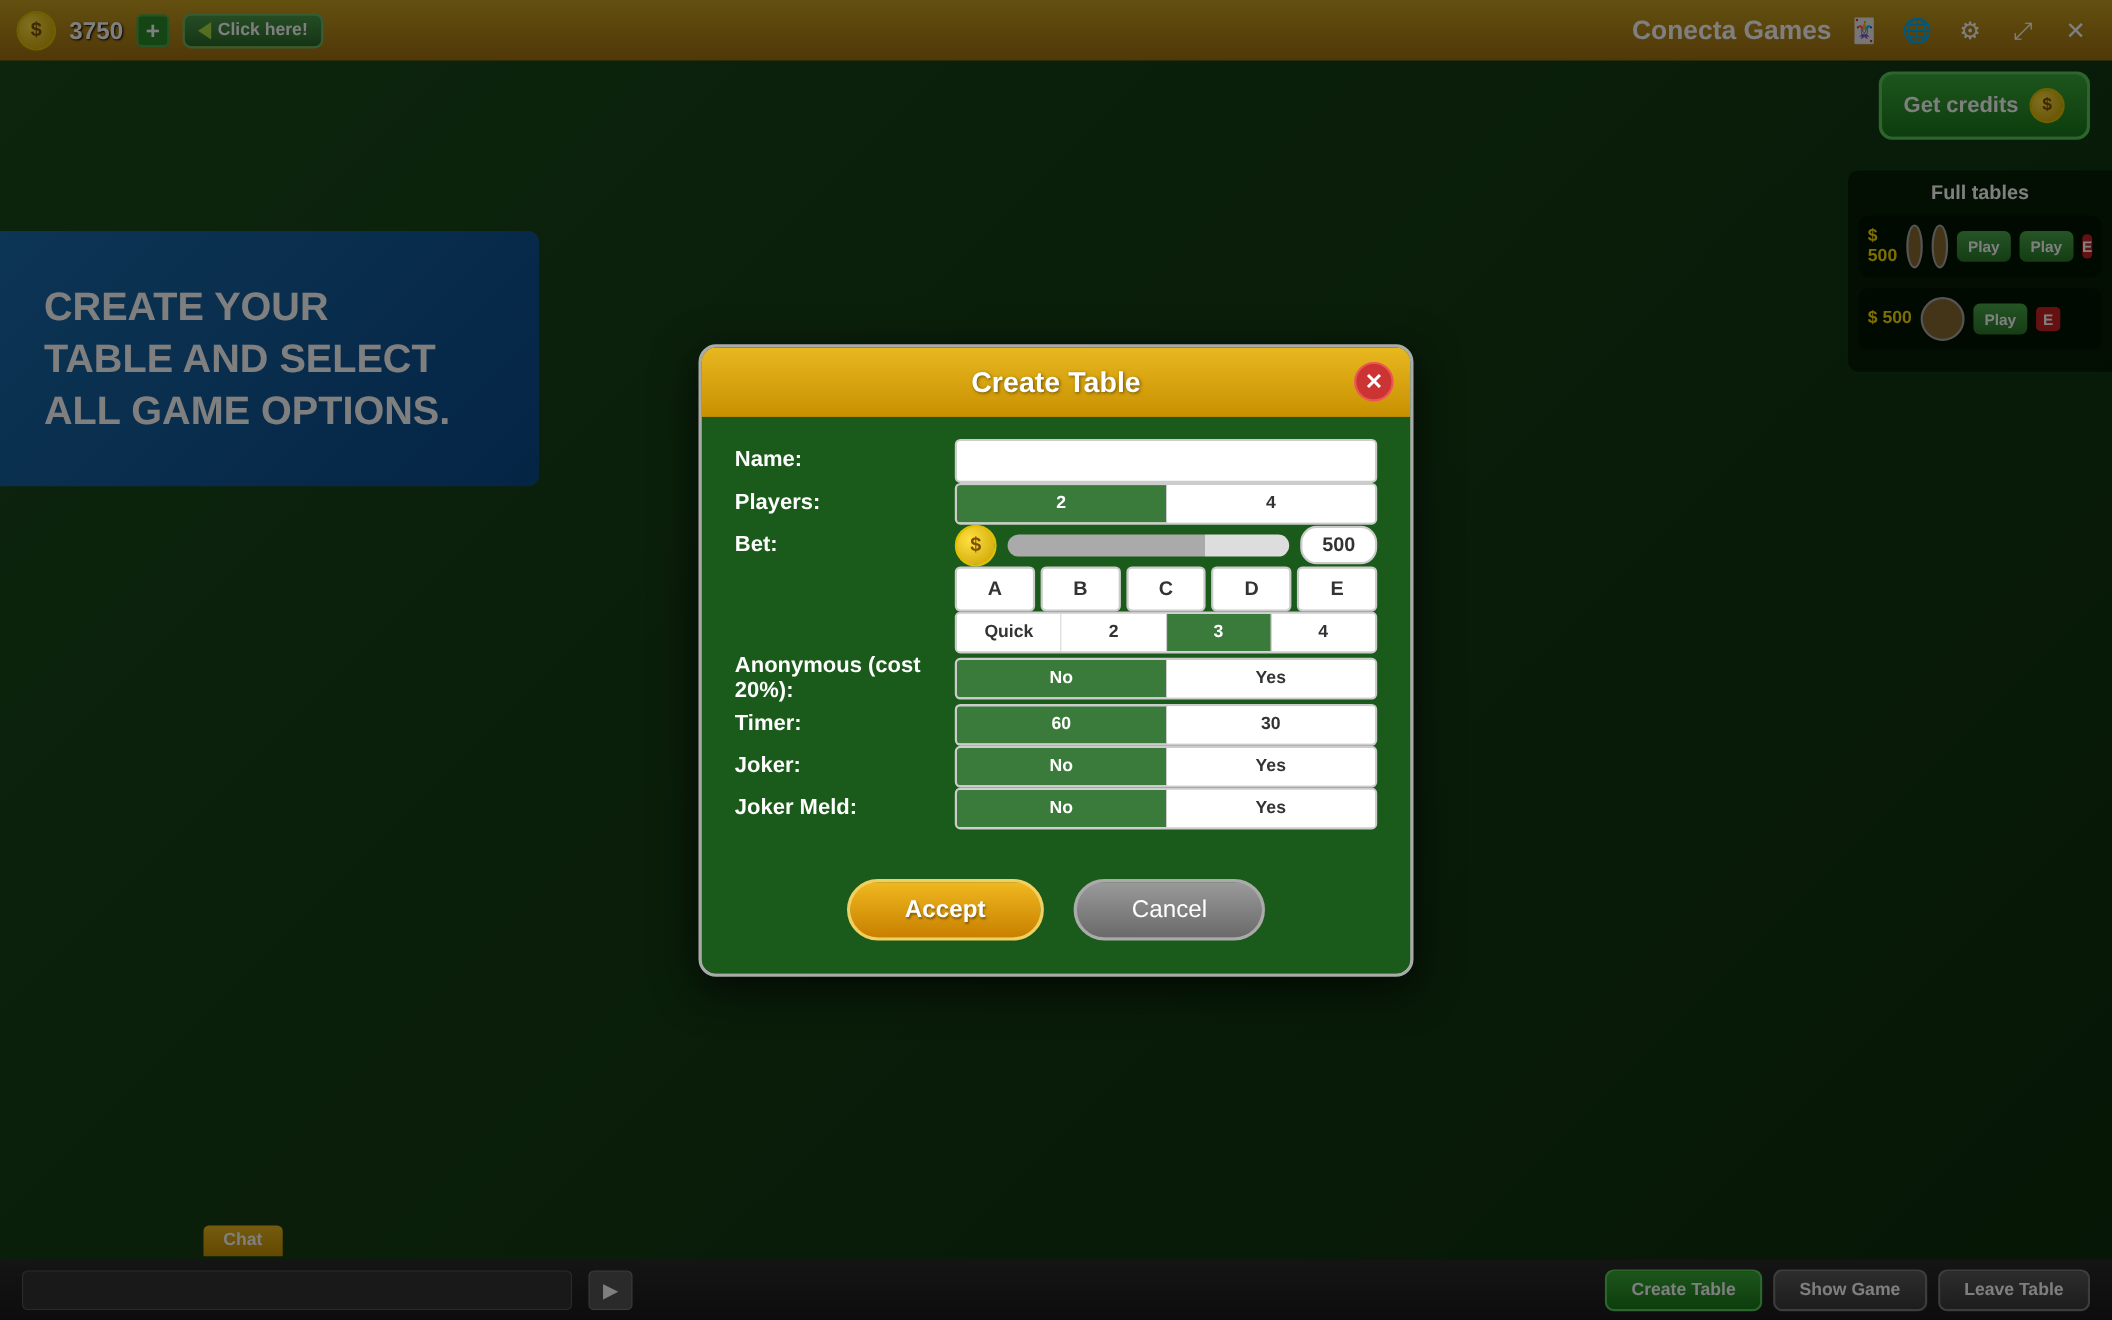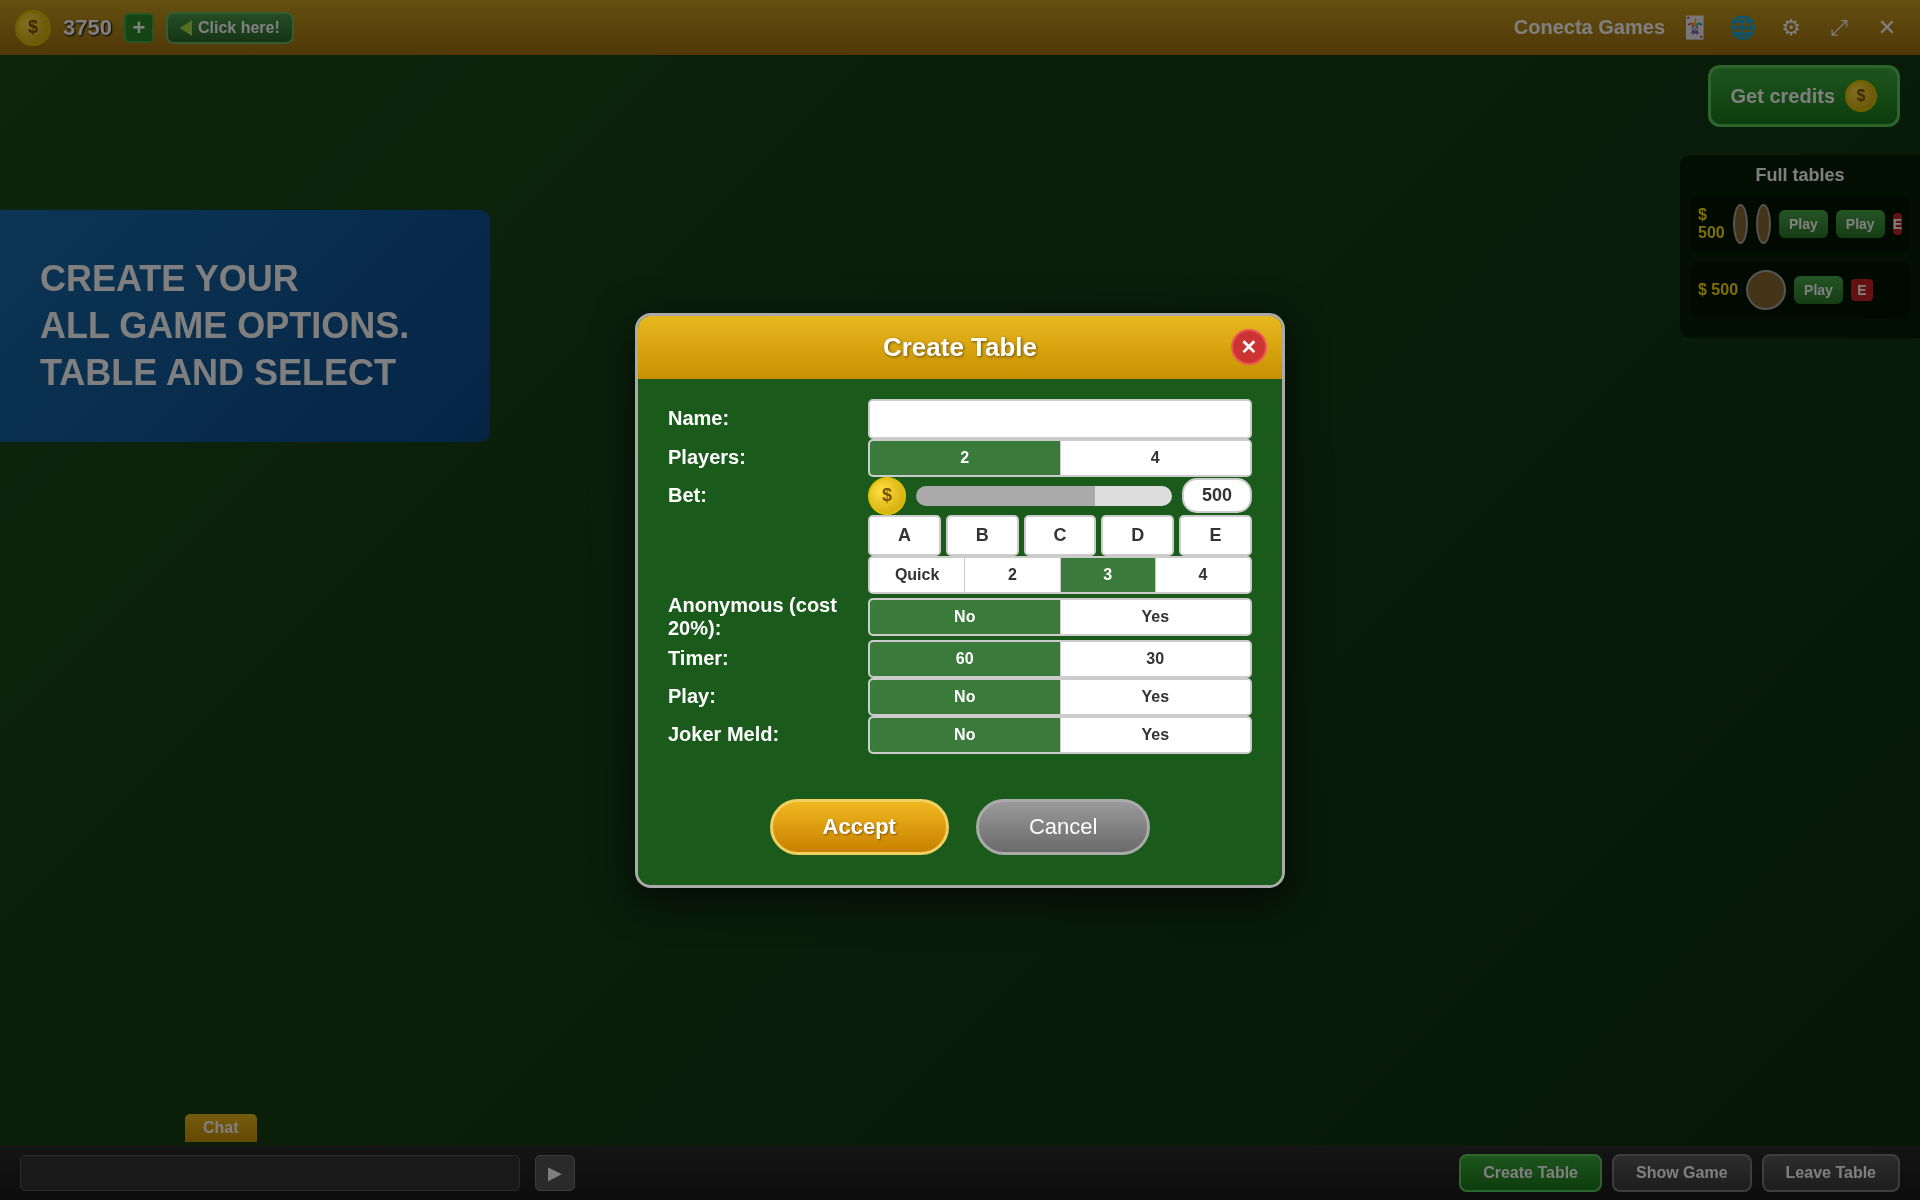--- a/index.html
+++ b/index.html
@@ -69,21 +69,21 @@
     }
     .arrow-left {
       width: 0; height: 0;
       border-top: 8px solid transparent;
       border-bottom: 8px solid transparent;
       border-right: 12px solid #aadd44;
     }
     .logo-text {
       margin-left: auto;
       color: #fff;
-      font-size: 20px;
+      font-size: 24px;
       font-weight: bold;
     }
     .top-icons {
       display: flex; gap: 12px; align-items: center;
     }
     .top-icon {
       width: 36px; height: 36px;
       display: flex; align-items: center; justify-content: center;
       cursor: pointer;
       color: white;
@@ -504,22 +504,22 @@
     <span class="table-price">$ 500</span>
     <div class="avatar-placeholder"></div>
     <button class="play-btn">Play</button>
     <div class="e-badge">E</div>
   </div>
 </div>
 
 <div class="promo-box">
   <div class="promo-text">
     <div>CREATE YOUR</div>
+    <div>TABLE AND SELECT</div>
     <div>ALL GAME OPTIONS.</div>
-    <div>TABLE AND SELECT</div>
   </div>
 </div>
 
 <div class="chat-label">Chat</div>
 
 <div class="bottom-bar">
   <input class="chat-input" type="text" placeholder="" style="">
   <div class="send-btn">▶</div>
   <div class="bottom-action-btns">
     <button class="bottom-btn btn-create">Create Table</button>
@@ -605,21 +605,21 @@
         <span class="form-label">Timer:</span>
         <div class="form-control">
           <div class="segmented">
             <button class="seg-btn active">60</button>
             <button class="seg-btn">30</button>
           </div>
         </div>
       </div>
 
       <div class="form-row">
-        <span class="form-label">Play:</span>
+        <span class="form-label">Joker:</span>
         <div class="form-control">
           <div class="segmented">
             <button class="seg-btn active">No</button>
             <button class="seg-btn">Yes</button>
           </div>
         </div>
       </div>
 
       <div class="form-row">
         <span class="form-label">Joker Meld:</span>

